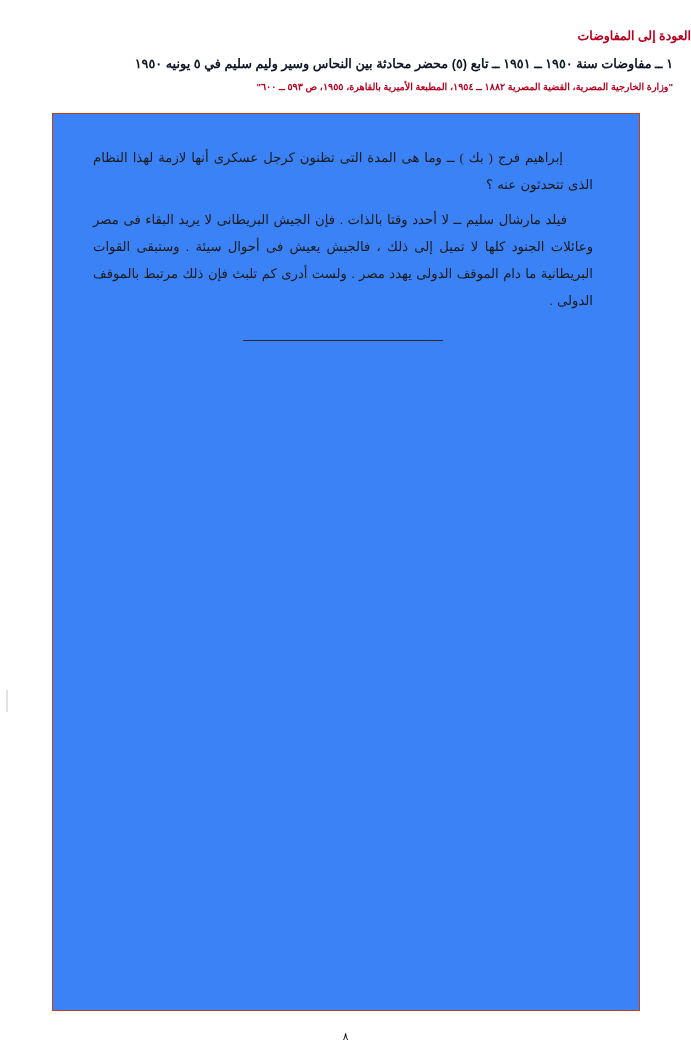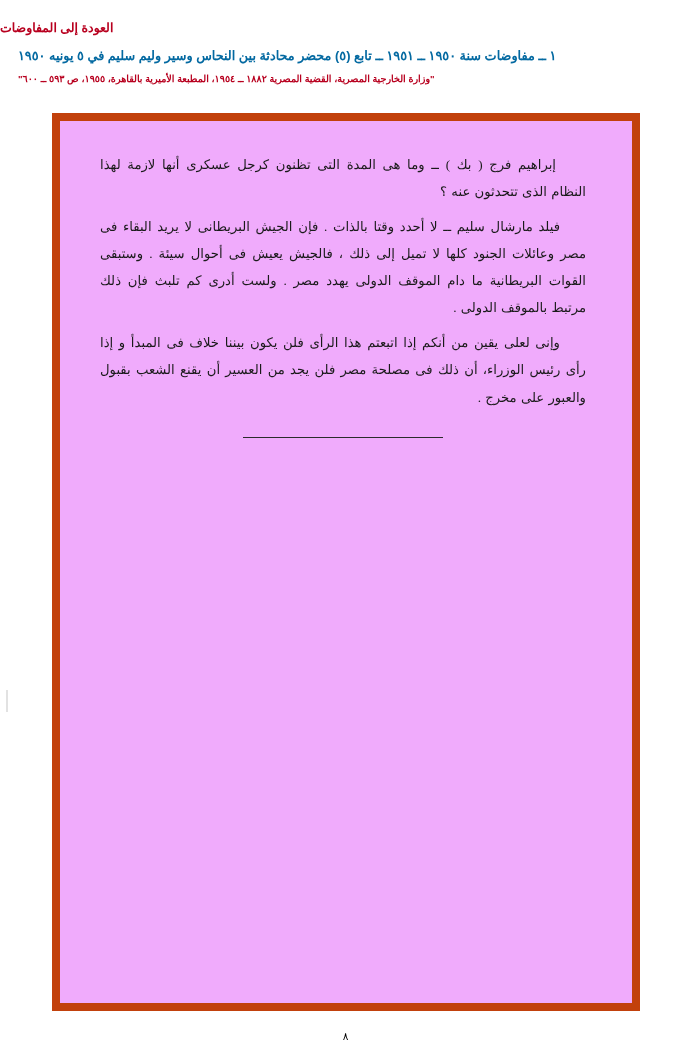--- a/index.html
+++ b/index.html
@@ -18,39 +18,39 @@
 
   .page {
     width: 691px;
     height: 1058px;
     position: relative;
     box-sizing: border-box;
   }
 
   
   .header {
-    padding-top: 20px;
-    text-align: left;
+    padding-top: 28px;
+    text-align: right;
   }
 
   .header-link {
     font-family: "Liberation Sans", sans-serif;
     font-weight: bold;
     font-size: 12.5px;
     color: #b8001f;
     text-decoration: none;
     display: block;
     letter-spacing: 0px;
   }
 
   .header-title {
     font-family: "Liberation Sans", sans-serif;
     font-weight: bold;
     font-size: 12.8px;
-    color: #0369a1;
+    color: #0f172a;
     margin-top: 13px;
     padding: 0 18px;
     line-height: 1.25;
   }
 
   .header-source {
     font-family: "Liberation Sans", sans-serif;
     font-weight: bold;
     font-size: 9.6px;
     color: #b8001f;
@@ -59,23 +59,23 @@
     line-height: 1.25;
   }
 
   
   .scan-frame {
     position: absolute;
     left: 52px;
     top: 113px;
     width: 588px;
     height: 898px;
-    border: 8px solid #c2410c;
+    border: 1px solid #c2410c;
     box-sizing: border-box;
-    background: #f0abfc;
+    background: #3b82f6;
   }
 
   .scan-inner {
     padding: 30px 46px 0 40px;
   }
 
   .para {
     font-family: "Liberation Serif", serif;
     font-size: 13.2px;
     line-height: 2.05;
@@ -128,21 +128,20 @@
   <div class="header">
     <a class="header-link" href="#">العودة إلى المفاوضات</a>
     <div class="header-title">١ ــ مفاوضات سنة ١٩٥٠ ــ ١٩٥١ ــ تابع (٥) محضر محادثة بين النحاس وسير وليم سليم في ٥ يونيه ١٩٥٠</div>
     <div class="header-source">"وزارة الخارجية المصرية، القضية المصرية ١٨٨٢ ــ ١٩٥٤، المطبعة الأميرية بالقاهرة، ١٩٥٥، ص ٥٩٣ ــ ٦٠٠"</div>
   </div>
 
   <div class="scan-frame">
     <div class="scan-inner">
       <p class="para">إبراهيم فرج ( بك ) ــ وما هى المدة التى تظنون كرجل عسكرى أنها لازمة لهذا النظام الذى تتحدثون عنه ؟</p>
       <p class="para">فيلد مارشال سليم ــ لا أحدد وقتا بالذات . فإن الجيش البريطانى لا يريد البقاء فى مصر وعائلات الجنود كلها لا تميل إلى ذلك ، فالجيش يعيش فى أحوال سيئة . وستبقى القوات البريطانية ما دام الموقف الدولى يهدد مصر . ولست أدرى كم تلبث فإن ذلك مرتبط بالموقف الدولى .</p>
-      <p class="para">وإنى لعلى يقين من أنكم إذا اتبعتم هذا الرأى فلن يكون بيننا خلاف فى المبدأ و إذا رأى رئيس الوزراء، أن ذلك فى مصلحة مصر فلن يجد من العسير أن يقنع الشعب بقبول والعبور على مخرج .</p>
       <div class="rule"></div>
     </div>
   </div>
 
   <div class="edge-artifact"></div>
 
   <div class="footer">٨</div>
 
 </div>
 

